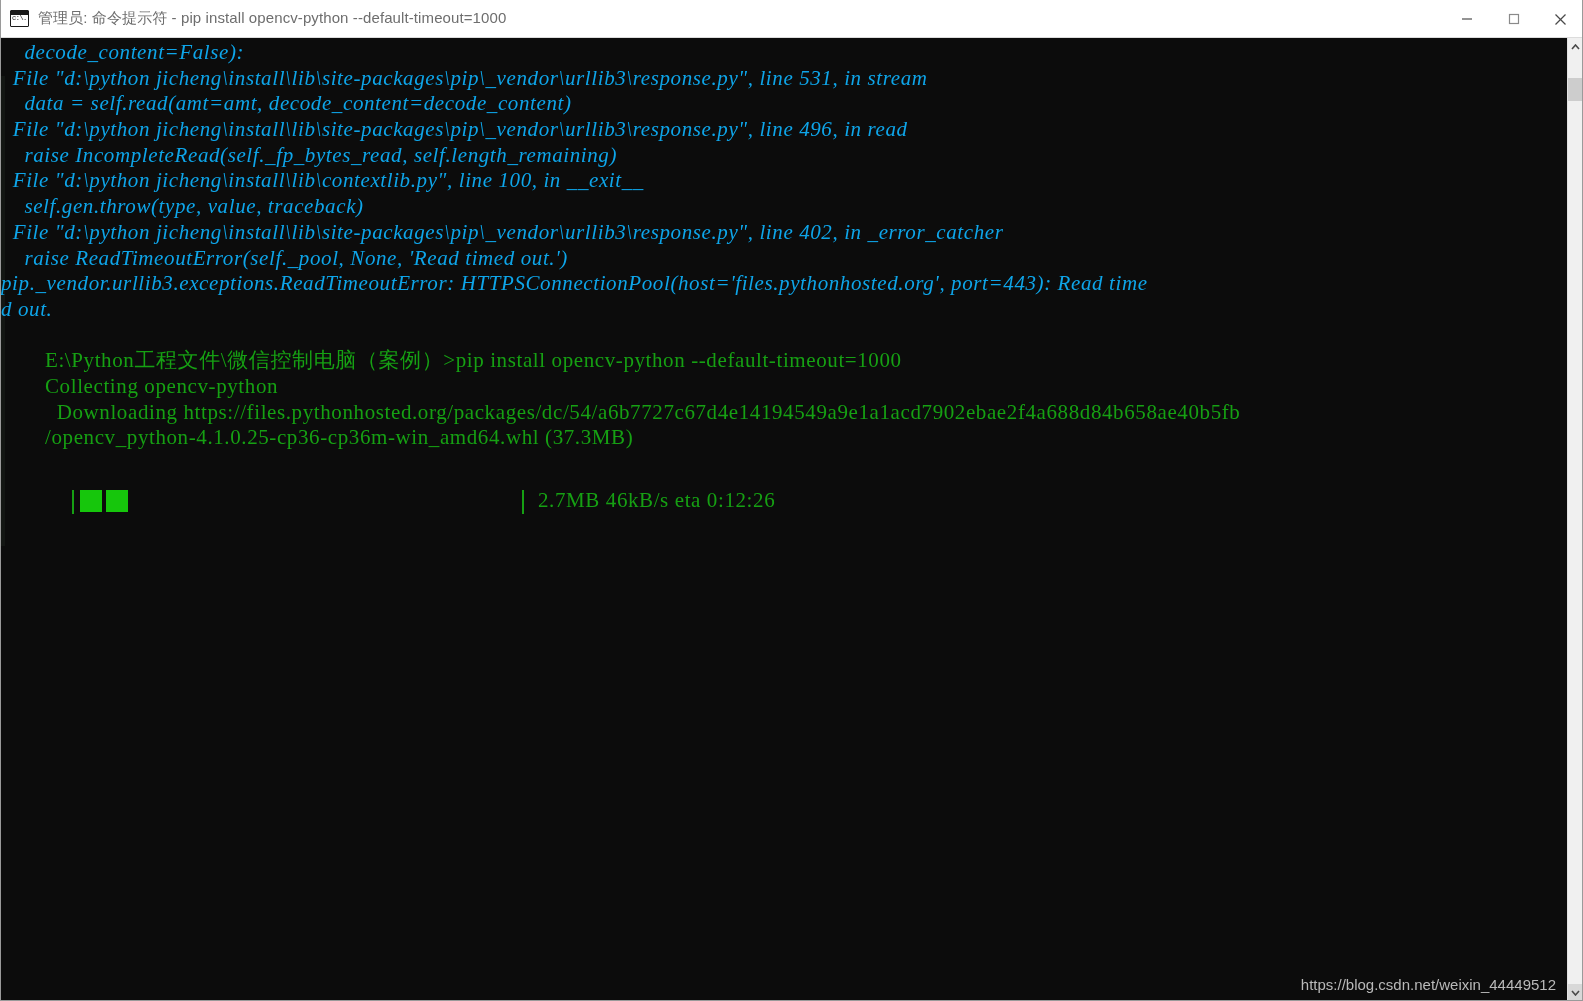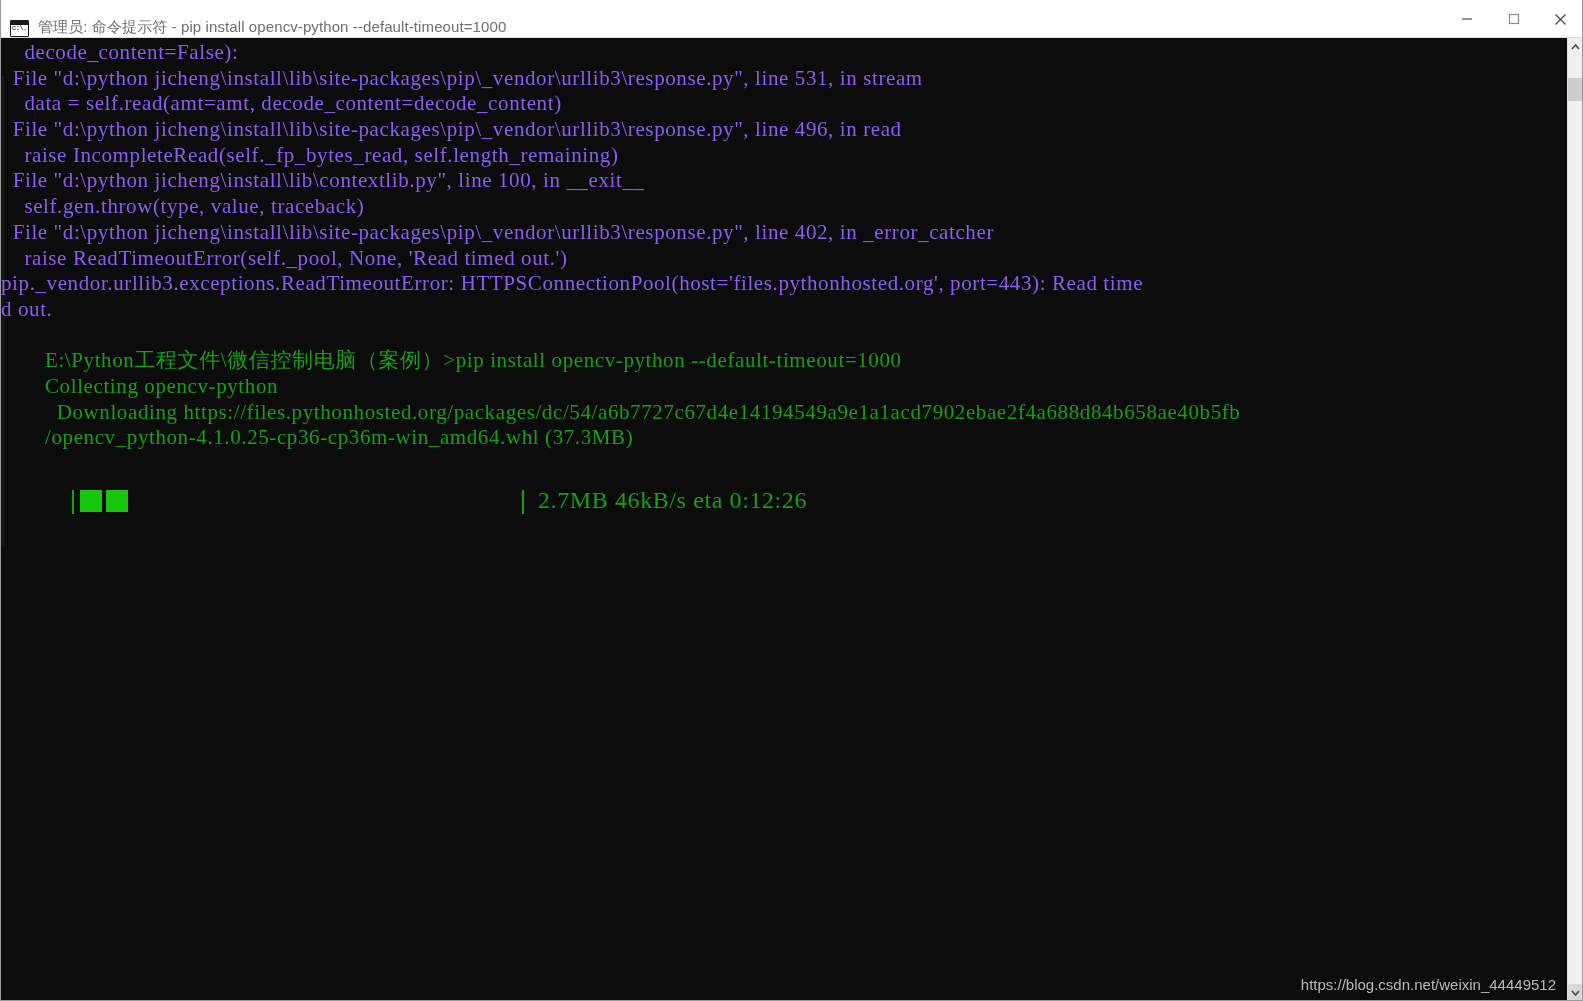--- a/index.html
+++ b/index.html
@@ -25,21 +25,21 @@
 
   
   .titlebar {
     position: absolute;
     left: 0; top: 0;
     width: 1583px;
     height: 38px;
     background: #ffffff;
     border-bottom: 1px solid #dcdcdc;
     display: flex;
-    align-items: flex-end;
+    align-items: center;
   }
   .title-icon {
     width: 19px; height: 17px;
     margin-left: 9px;
     margin-right: 9px;
     background: #ffffff;
     border: 1.5px solid #1a1a1a;
     position: relative;
     flex: none;
     border-radius: 1px;
@@ -99,21 +99,21 @@
     left: 0;
     top: 2px;
     width: 1568px;
     font-family: "Liberation Serif", "DejaVu Serif", serif;
     font-size: 21px;
     line-height: 25.7px;
     white-space: pre;
     letter-spacing: 0.6px;
   }
   .line { height: 25.7px; }
-  .err   { color: #8b5cf6; }
+  .err   { color: #0ea5e9; font-style: italic; }
   .grn   { color: #16a013; margin-left: 44px; }
 
   
   .left-edge {
     position: absolute;
     left: 0; top: 38px;
     width: 4px;
     height: 470px;
     background: #1a1f1a;
     opacity: 0.55;
@@ -143,21 +143,21 @@
     height: 22px;
     background: #16c60c;
   }
   .pblock.b1 { left: 79px; }
   .pblock.b2 { left: 105px; }
   .pstats {
     position: absolute;
     left: 537px;
     top: 450px;
     font-family: "Liberation Serif", "DejaVu Serif", serif;
-    font-size: 24px;
+    font-size: 21px;
     line-height: 25.7px;
     color: #16a013;
     white-space: pre;
     letter-spacing: 0.6px;
   }
 
   
   .scrollbar {
     position: absolute;
     right: 0;

